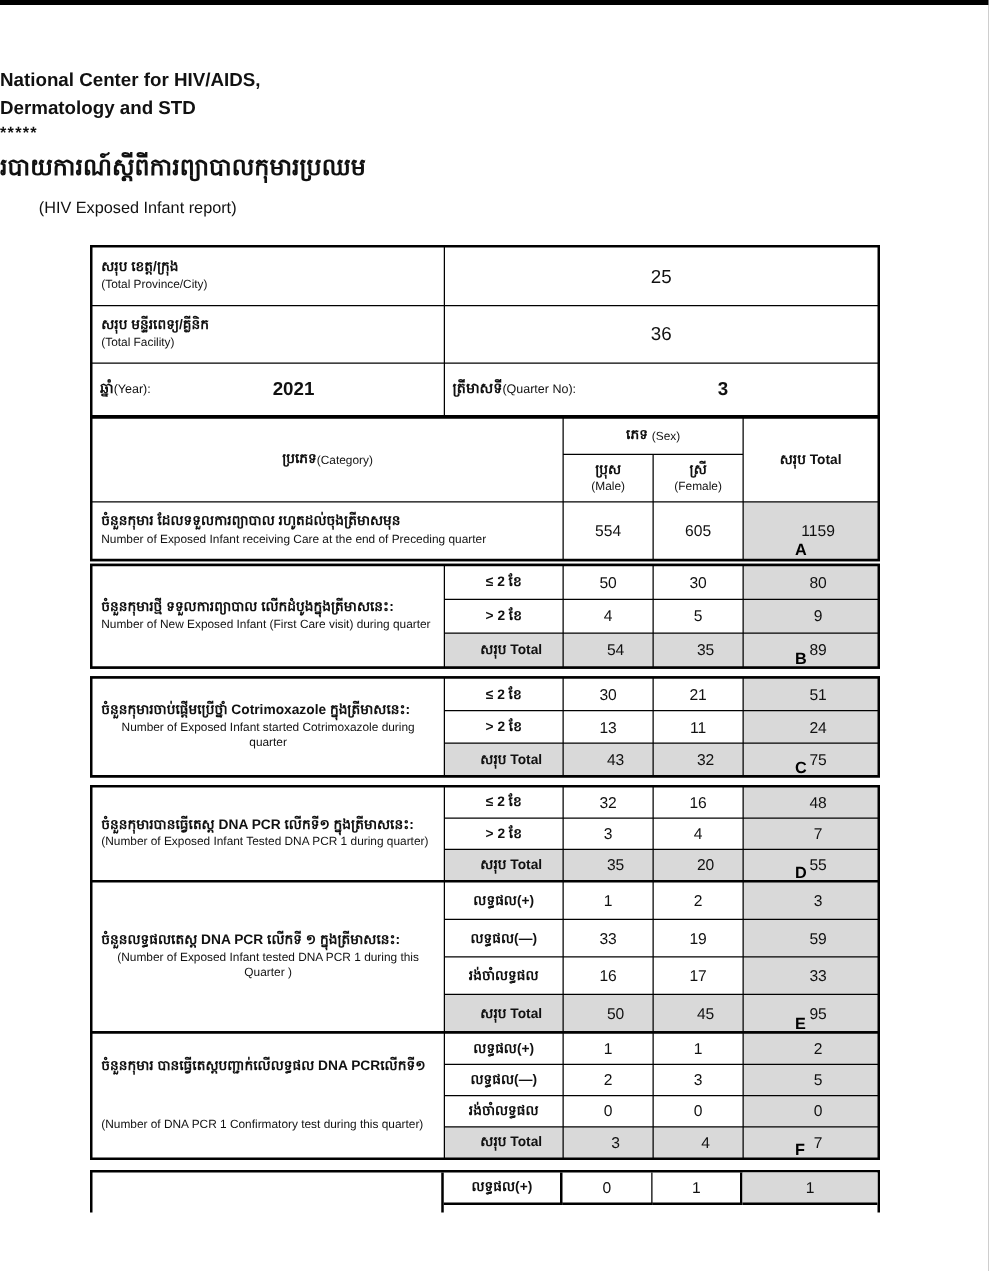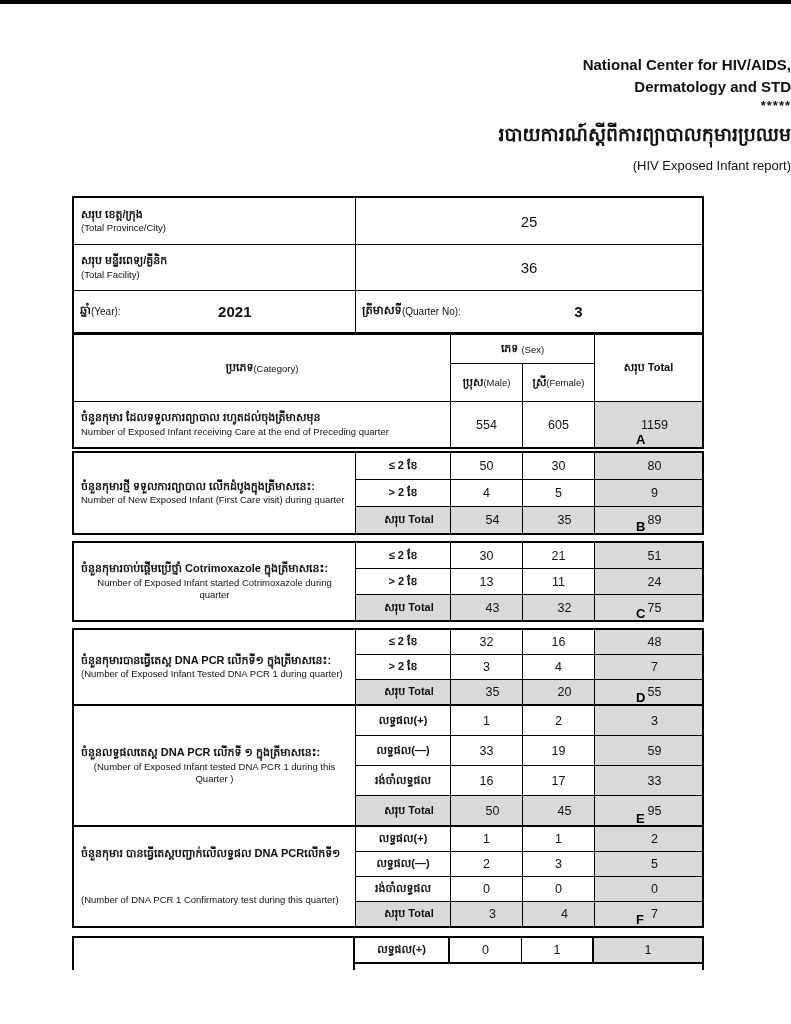--- a/index.html
+++ b/index.html
@@ -4,21 +4,21 @@
 <style>
   html,body{margin:0;padding:0;background:#888;}
   .page{
     position:relative; width:791px; height:1024px; margin:0 auto;
     background:#ffffff; overflow:hidden;
     font-family:"Liberation Sans", sans-serif; color:#111;
   }
   .scan-bar{position:absolute;top:0;left:0;width:791px;height:4px;background:#000;}
 
   
-  .hdr{position:absolute;top:54px;left:0;width:791px;text-align:right;}
+  .hdr{position:absolute;top:54px;left:0;width:791px;text-align:left;}
   .org{font-size:15px;font-weight:700;line-height:1.45;}
   .stars{font-size:13px;font-weight:700;letter-spacing:1px;line-height:1;margin-top:1px;}
   .title-km{font-size:19px;font-weight:700;margin-top:8px;line-height:1.6;}
   .subtitle{font-size:13px;margin-top:8px;padding-left:31px;}
 
   
   .blk{
     position:absolute; left:72px; width:632px; box-sizing:border-box;
     background:#000; border:2px solid #000;
     display:grid; gap:1px;
@@ -38,21 +38,21 @@
   .sum-val{font-size:15px;}
   .inline-cell{justify-content:flex-start; padding:0 6px;}
   .inline-cell .lab-km{font-weight:700;font-size:11.5px;}
   .inline-cell .lab-en{font-size:10px;}
   .inline-cell .flexval{flex:1;text-align:center;font-weight:700;font-size:15px;}
 
   
   .block-a{top:333px; grid-template-columns:376px 71px 71px 1fr; grid-template-rows:28px 37px 45px;}
   .hd{font-weight:700;font-size:11px;}
   .hd .sm{font-weight:400;font-size:9.5px;}
-  .twoline{line-height:1.2;}
+  .twoline{flex-direction:column;line-height:1.2;}
 
   .sec-letter{position:absolute; left:636px; width:20px; text-align:left;
               font-weight:700; font-size:13px; color:#000;}
 
   
   .sec-g{position:absolute; left:72px; top:936px; width:632px; height:34px;
          box-sizing:border-box; border:2px solid #000; border-bottom:none;
          display:grid; grid-template-columns:281px 95px 72px 72px 1fr;
          grid-template-rows:26px 1fr; background:#fff;}
   .sec-g .gc{box-sizing:border-box; display:flex;align-items:center;justify-content:center;}

